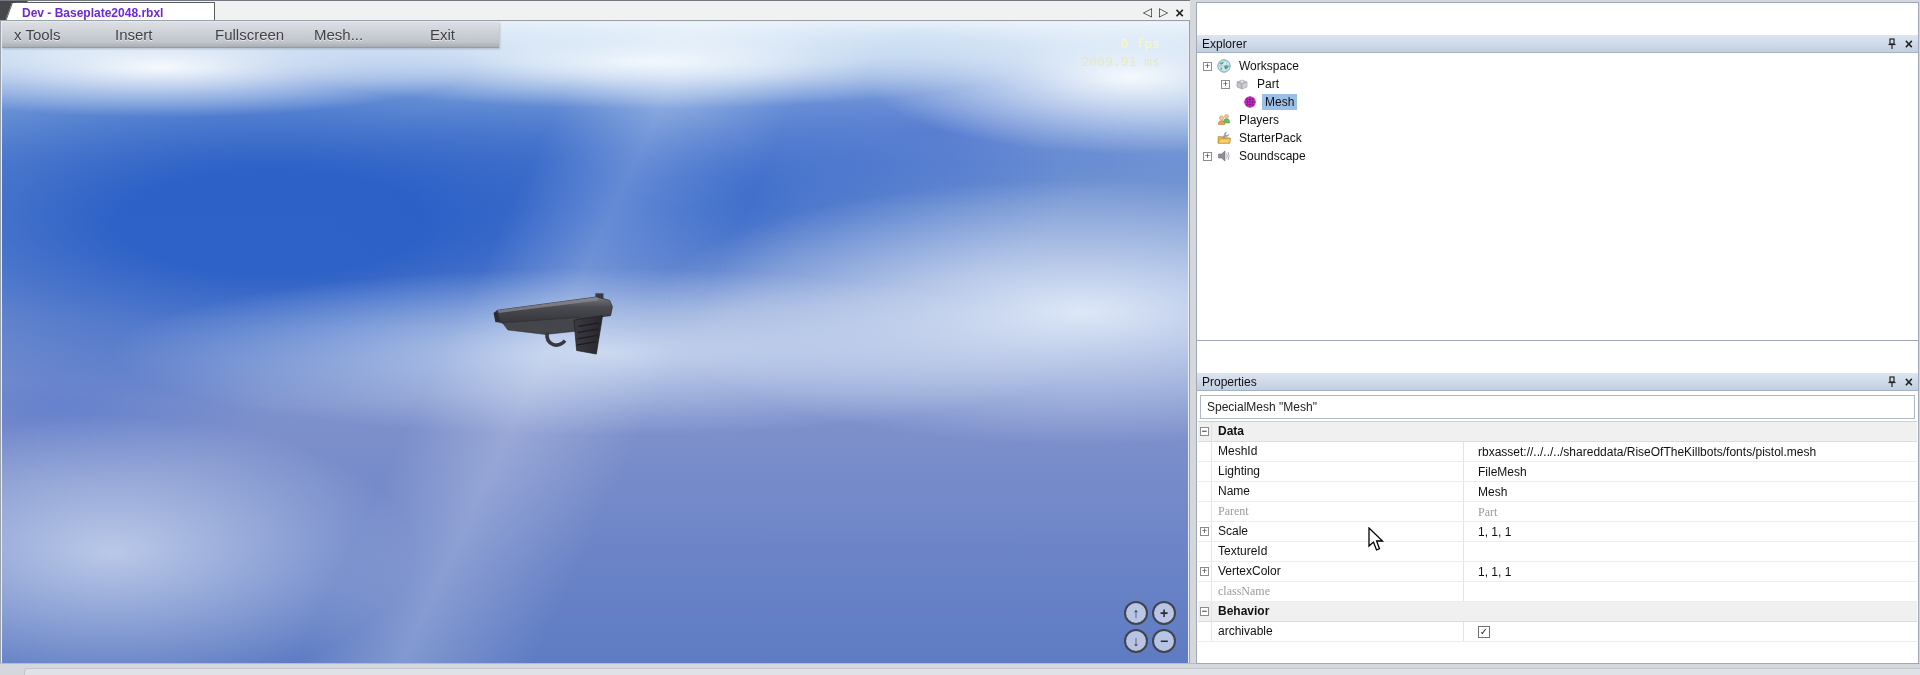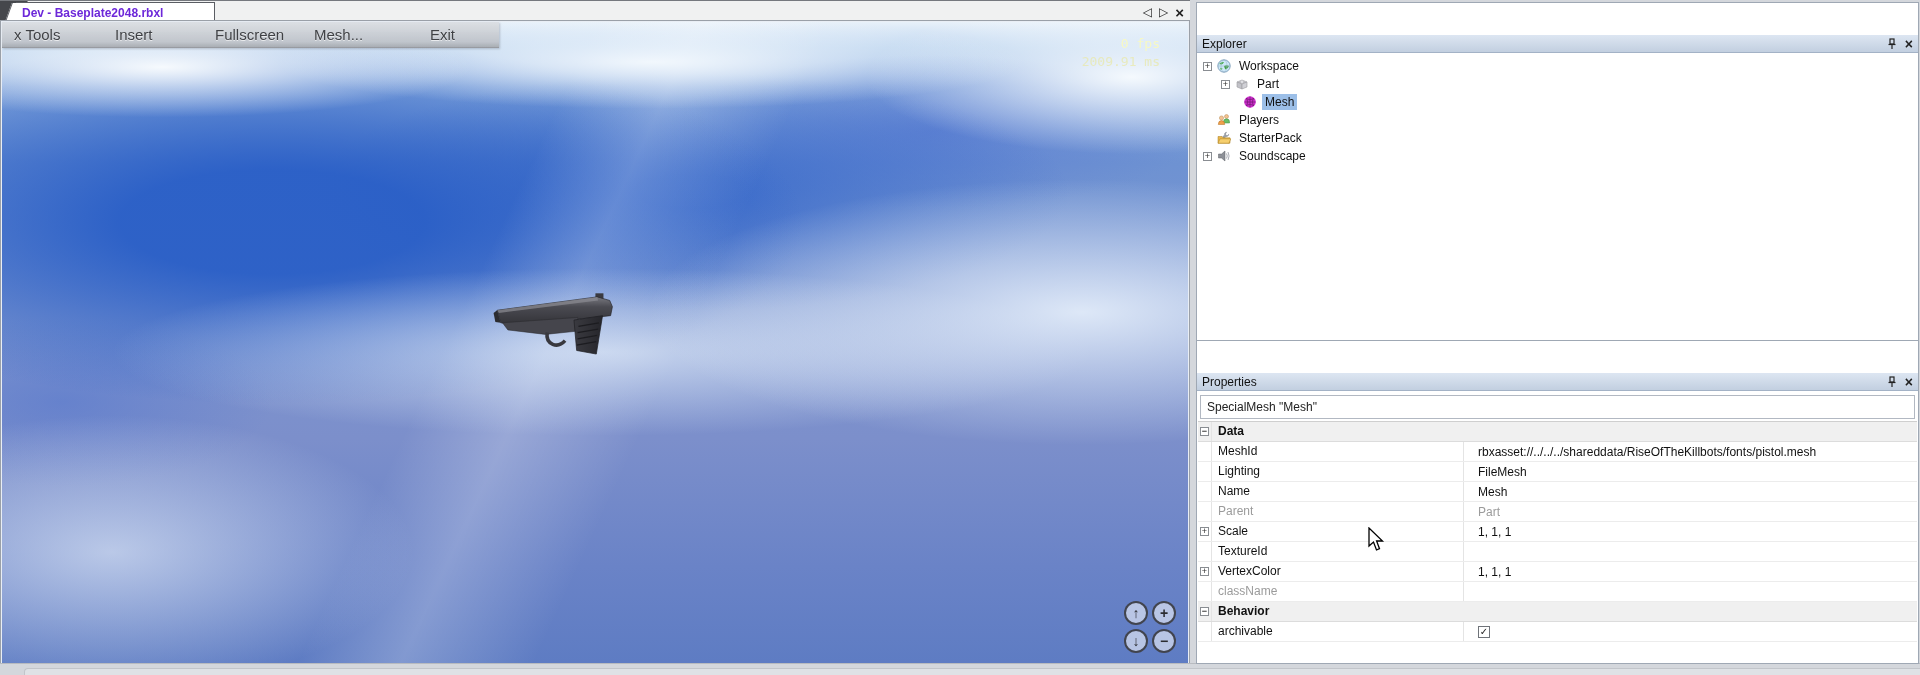--- a/index.html
+++ b/index.html
@@ -149,21 +149,21 @@
     width:13px;flex:0 0 13px;border-right:1px solid #e4e4e4;
     display:flex;align-items:center;justify-content:center;
   }
   .gcell .expander{margin:0;}
   .pname{
     width:245px;flex:0 0 245px;border-right:1px solid #e4e4e4;
     line-height:18px;padding-left:6px;white-space:nowrap;overflow:hidden;
   }
   .prow.section .pname{border-right:none;width:auto;flex:1;}
   .pvalue{flex:1;line-height:18px;padding-left:6px;white-space:nowrap;overflow:hidden;display:flex;align-items:center;margin-left:8px;}
-  .readonly .pname,.readonly .pvalue{color:#9b9b9b;}
+  .readonly .pname,.readonly .pvalue{color:#9b9b9b;font-family:Liberation Serif, serif;}
   .checkbox{
     width:12px;height:12px;box-sizing:border-box;border:1px solid #6f7379;background:#fff;
     font-size:10px;line-height:10px;text-align:center;color:#222;
   }
   
   .cursor{position:absolute;left:1368px;top:527px;pointer-events:none;}
 </style>
 </head>
 <body>
 

